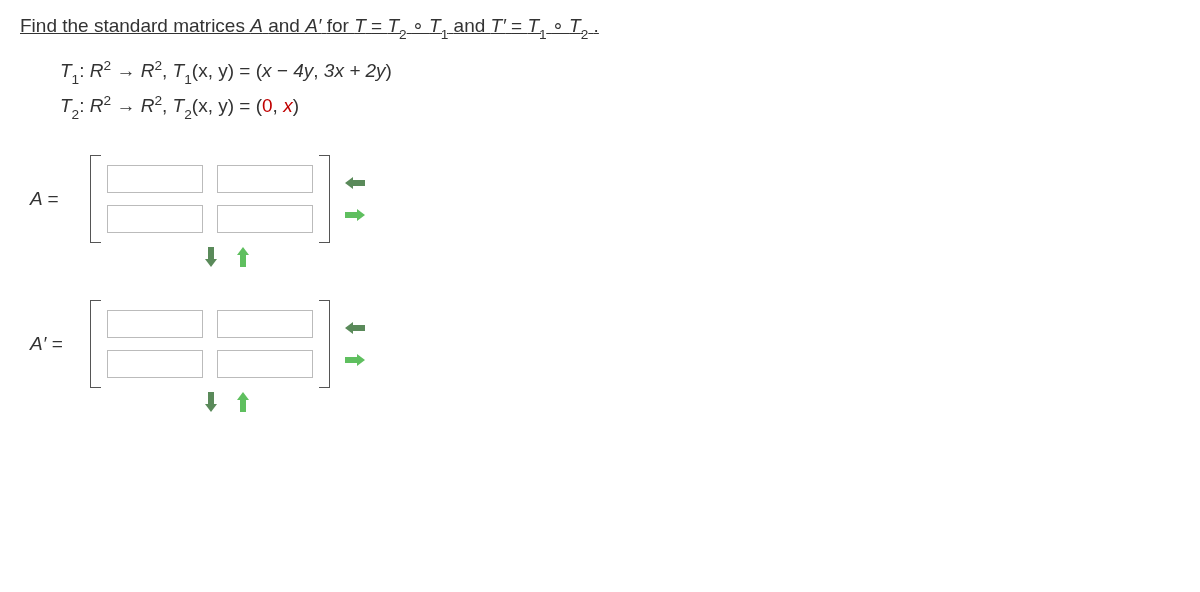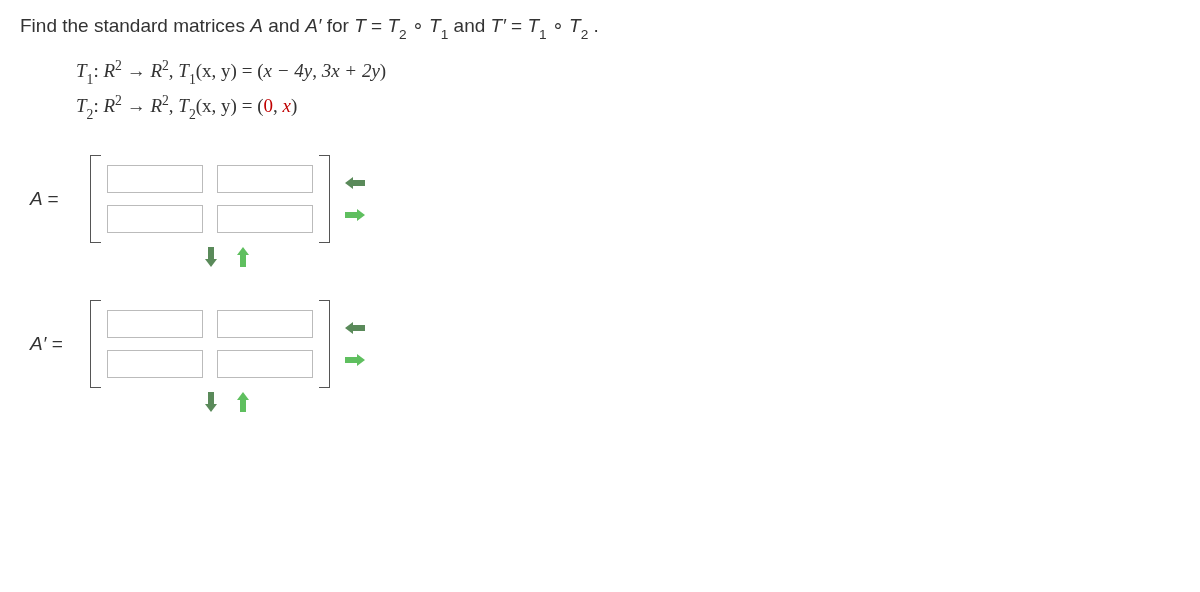--- a/index.html
+++ b/index.html
@@ -6,30 +6,30 @@
     margin: 0;
     padding: 14px 20px;
     font-family: Arial, Helvetica, sans-serif;
     font-size: 19px;
     color: #333;
     width: 1200px;
     box-sizing: border-box;
   }
   .prompt {
     margin-bottom: 14px;
+    text-decoration: underline;
   }
   .prompt .it { font-style: italic; }
   .sub { font-size: 0.72em; vertical-align: sub; position: relative; top: 0.15em;}
   .sup { font-size: 0.72em; vertical-align: super; }
   .defs {
-    margin-left: 56px;
+    margin-left: 40px;
     font-style: italic;
     line-height: 1.7;
     margin-bottom: 30px;
-    font-family: Liberation Serif, serif;
   }
   .red { color: #c00000; font-style: normal;}
   .up { font-style: normal; }
   .matrix-row {
     display: flex;
     align-items: center;
     margin-left: 10px;
     margin-bottom: 5px;
   }
   .label {

